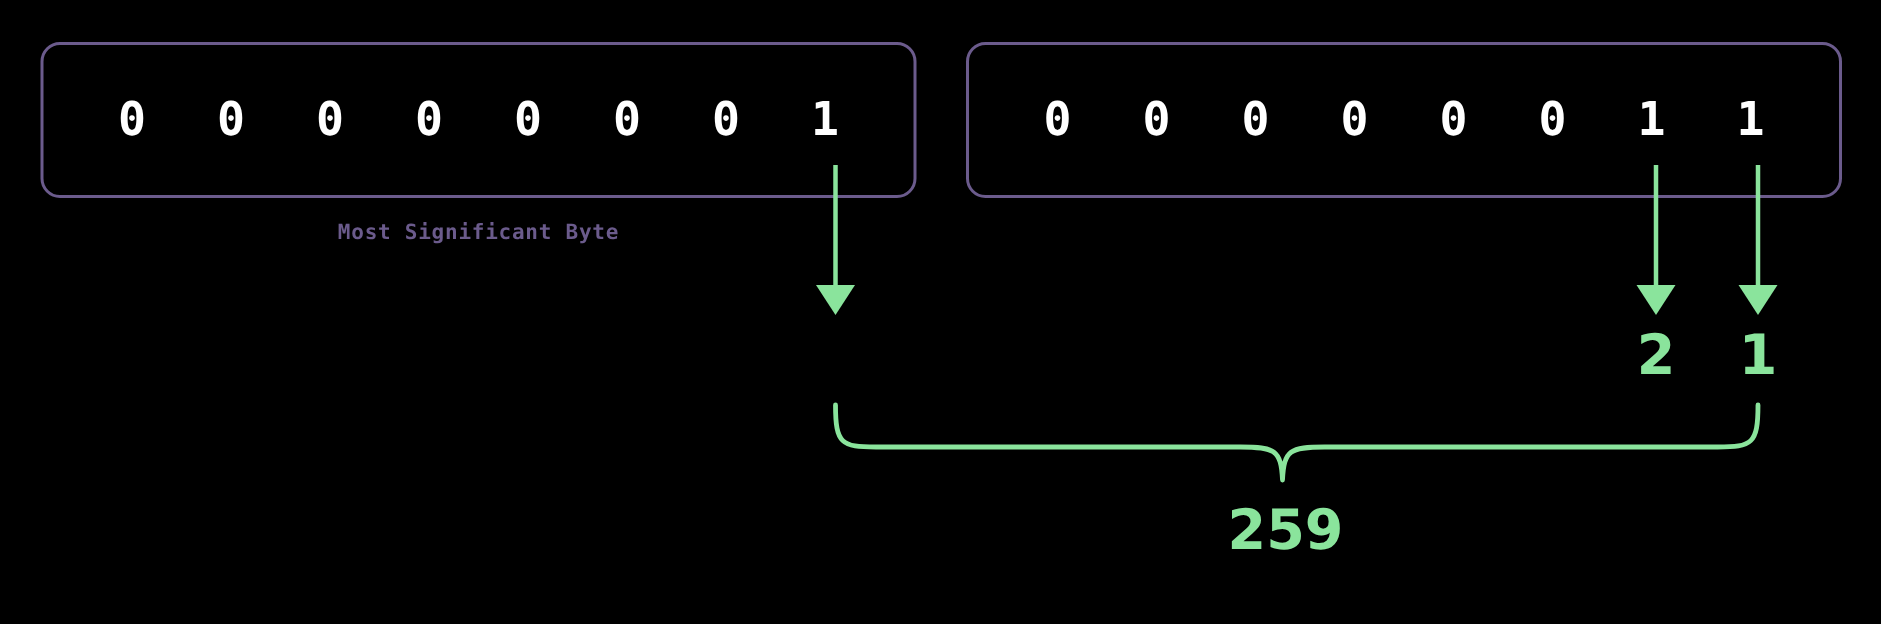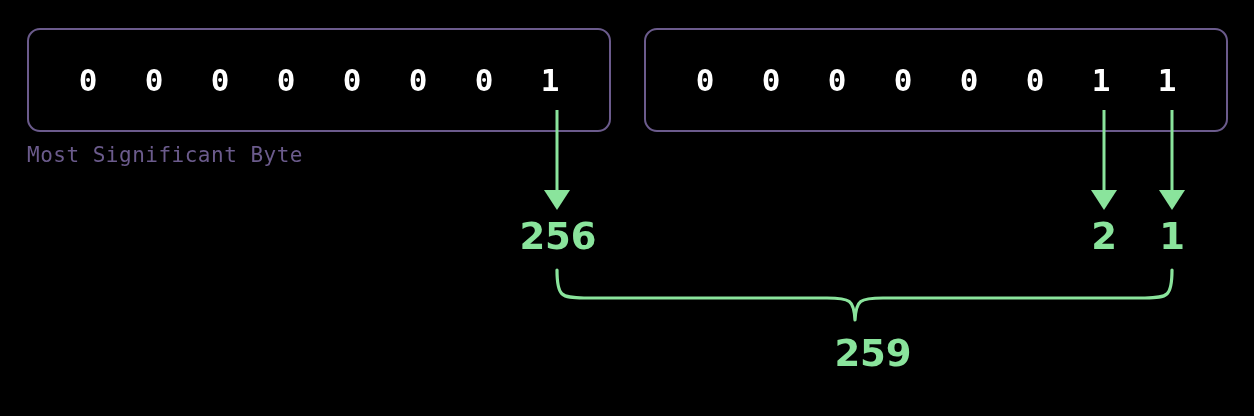--- a/index.html
+++ b/index.html
@@ -41,43 +41,44 @@
     color: #FFFFFF;
     line-height: 1;
     width: 30px;
     text-align: center;
   }
   .byte-label {
     position: absolute;
     top: 140px;
     height: 30px;
     font-family: "DejaVu Sans Mono", monospace;
-    font-size: 21px;
-    font-weight: normal;
+    font-size: 14px;
+    font-weight: bold;
     color: #6B5B8C;
     letter-spacing: 0.5px;
+    text-align: center;
     line-height: 30px;
     white-space: nowrap;
   }
   #msb-label { left: 27px;  width: 584px; }
   #lsb-label { left: 644px; width: 584px; }
   .value-label {
     position: absolute;
     font-family: "DejaVu Sans", sans-serif;
     font-size: 37px;
     font-weight: bold;
     color: #8AE49C;
     line-height: 1;
     text-align: center;
     white-space: nowrap;
   }
   #value-256 { left: 458px; width: 200px; top: 218px; }
   #value-2   { left: 1054px; width: 100px; top: 218px; }
   #value-1   { left: 1122px; width: 100px; top: 218px; }
-  #value-259 { left: 773px; width: 200px; top: 335px; }
+  #value-259 { left: 757px; width: 200px; top: 335px; }
   svg.overlay {
     position: absolute;
     left: 0; top: 0;
     width: 1254px;
     height: 416px;
     pointer-events: none;
   }
 </style>
 </head>
 <body>
@@ -121,18 +122,17 @@
     </g>
     <path d="M 557 270
              C 557 296, 561 298, 584 298
              L 827 298
              C 850 298, 854 300, 855 320
              C 856 300, 860 298, 883 298
              L 1145 298
              C 1168 298, 1172 296, 1172 270" fill="none" stroke="#8AE49C" stroke-width="3.2" stroke-linecap="round" stroke-linejoin="round"></path>
   </svg>
 
-  <div class="value-label" id="value-256">256</div>
   <div class="value-label" id="value-2">2</div>
   <div class="value-label" id="value-1">1</div>
   <div class="value-label" id="value-259">259</div>
 
 </div>
 
 </body></html>

